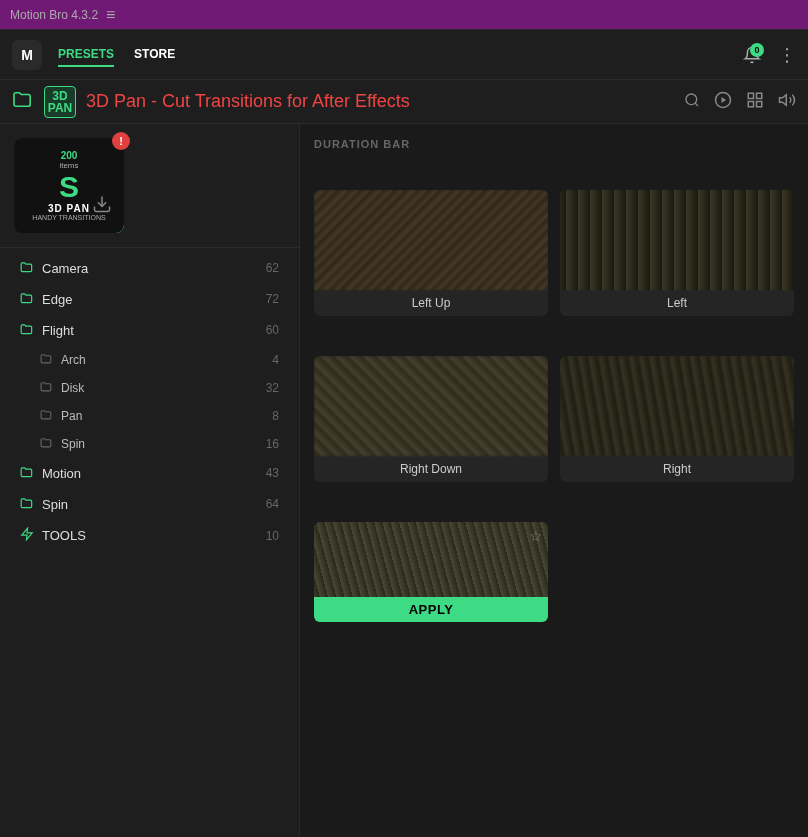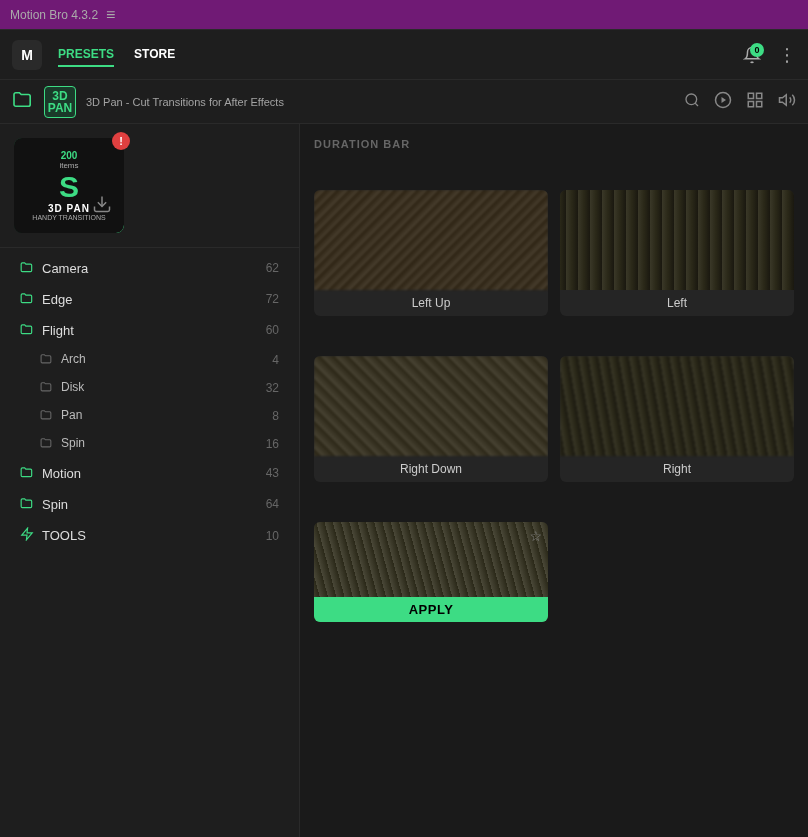--- a/index.html
+++ b/index.html
@@ -145,22 +145,22 @@
       display: flex;
       align-items: center;
       justify-content: center;
       font-size: 9px;
       font-weight: bold;
       color: #fff;
       text-align: center;
       line-height: 1.1;
     }
     .breadcrumb-title {
-      font-size: 11px;
-      color: #a3a3a3;
+      font-size: 18px;
+      color: #ef4444;
     }
     .breadcrumb-right {
       display: flex;
       align-items: center;
       gap: 14px;
       color: #888;
     }
     .breadcrumb-icon {
       cursor: pointer;
       font-size: 16px;
@@ -269,20 +269,21 @@
       display: flex;
       align-items: center;
       justify-content: space-between;
       padding: 6px 16px 6px 36px;
       cursor: pointer;
       margin: 1px 4px;
       border-radius: 4px;
     }
     .sidebar-sub-item-left {
       display: flex;
+      align-items: center;
       gap: 8px;
     }
     .sub-folder-icon {
       color: #666;
       font-size: 13px;
     }
     .sidebar-sub-label {
       color: #bbb;
       font-size: 12px;
     }

